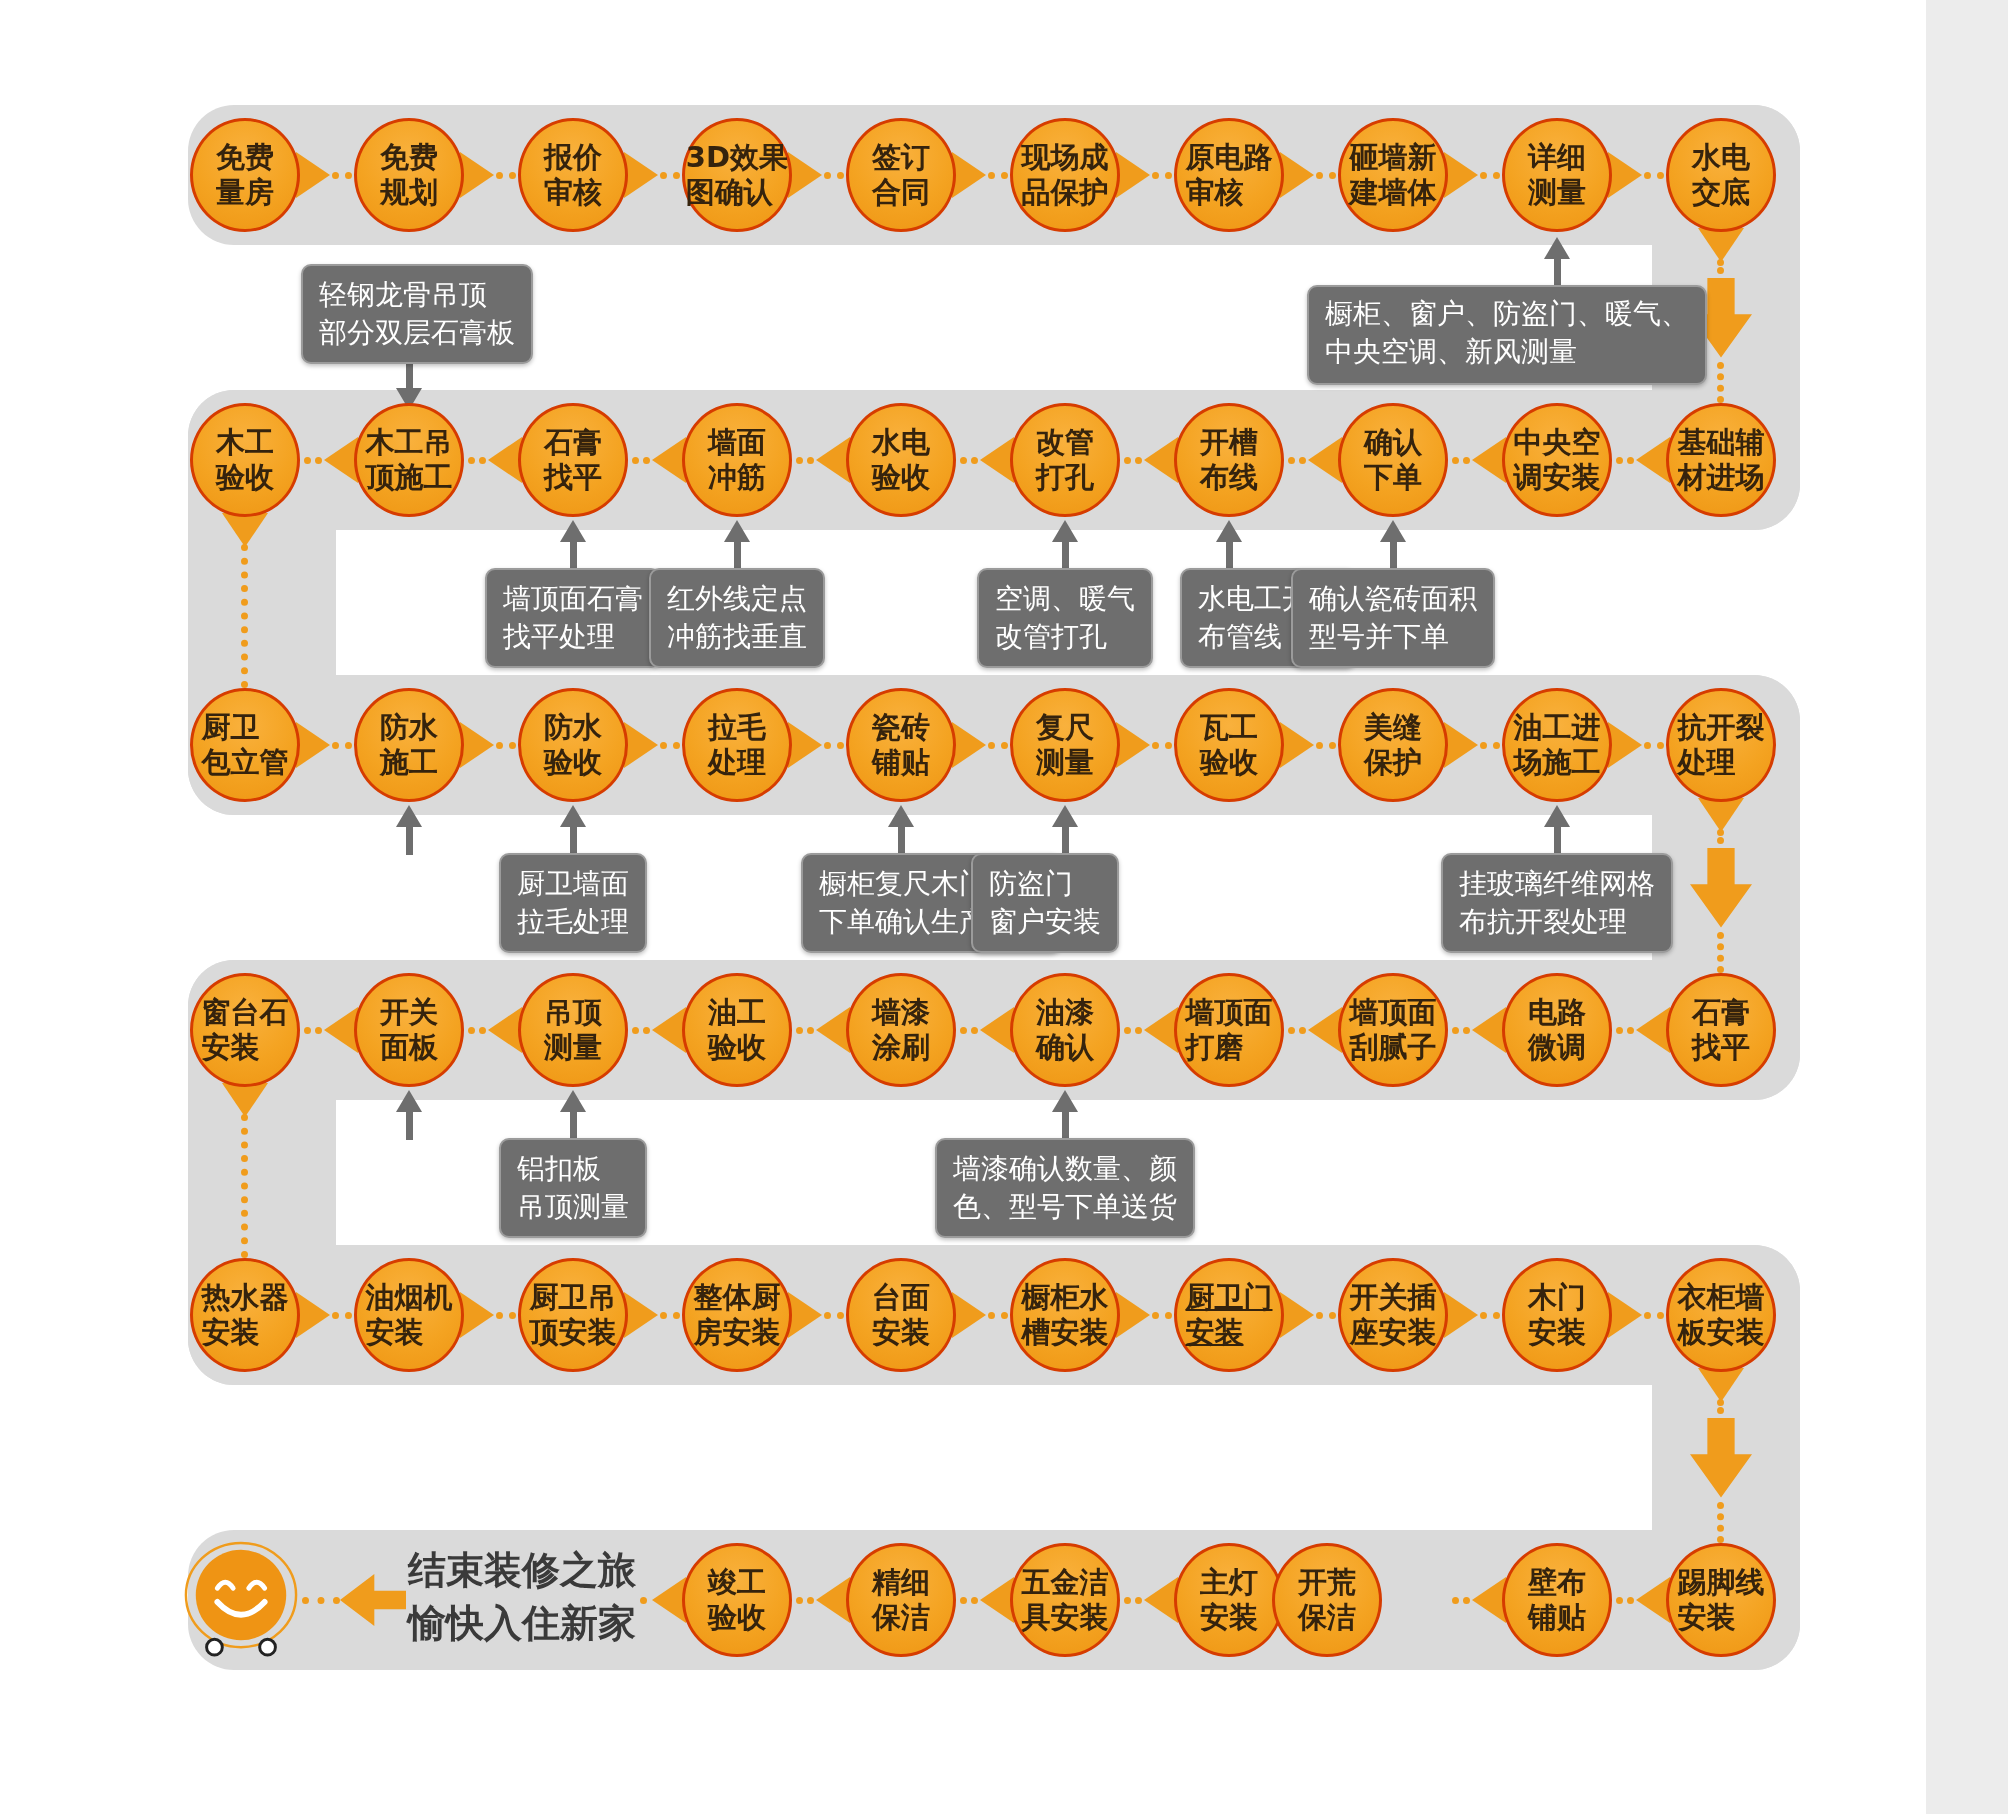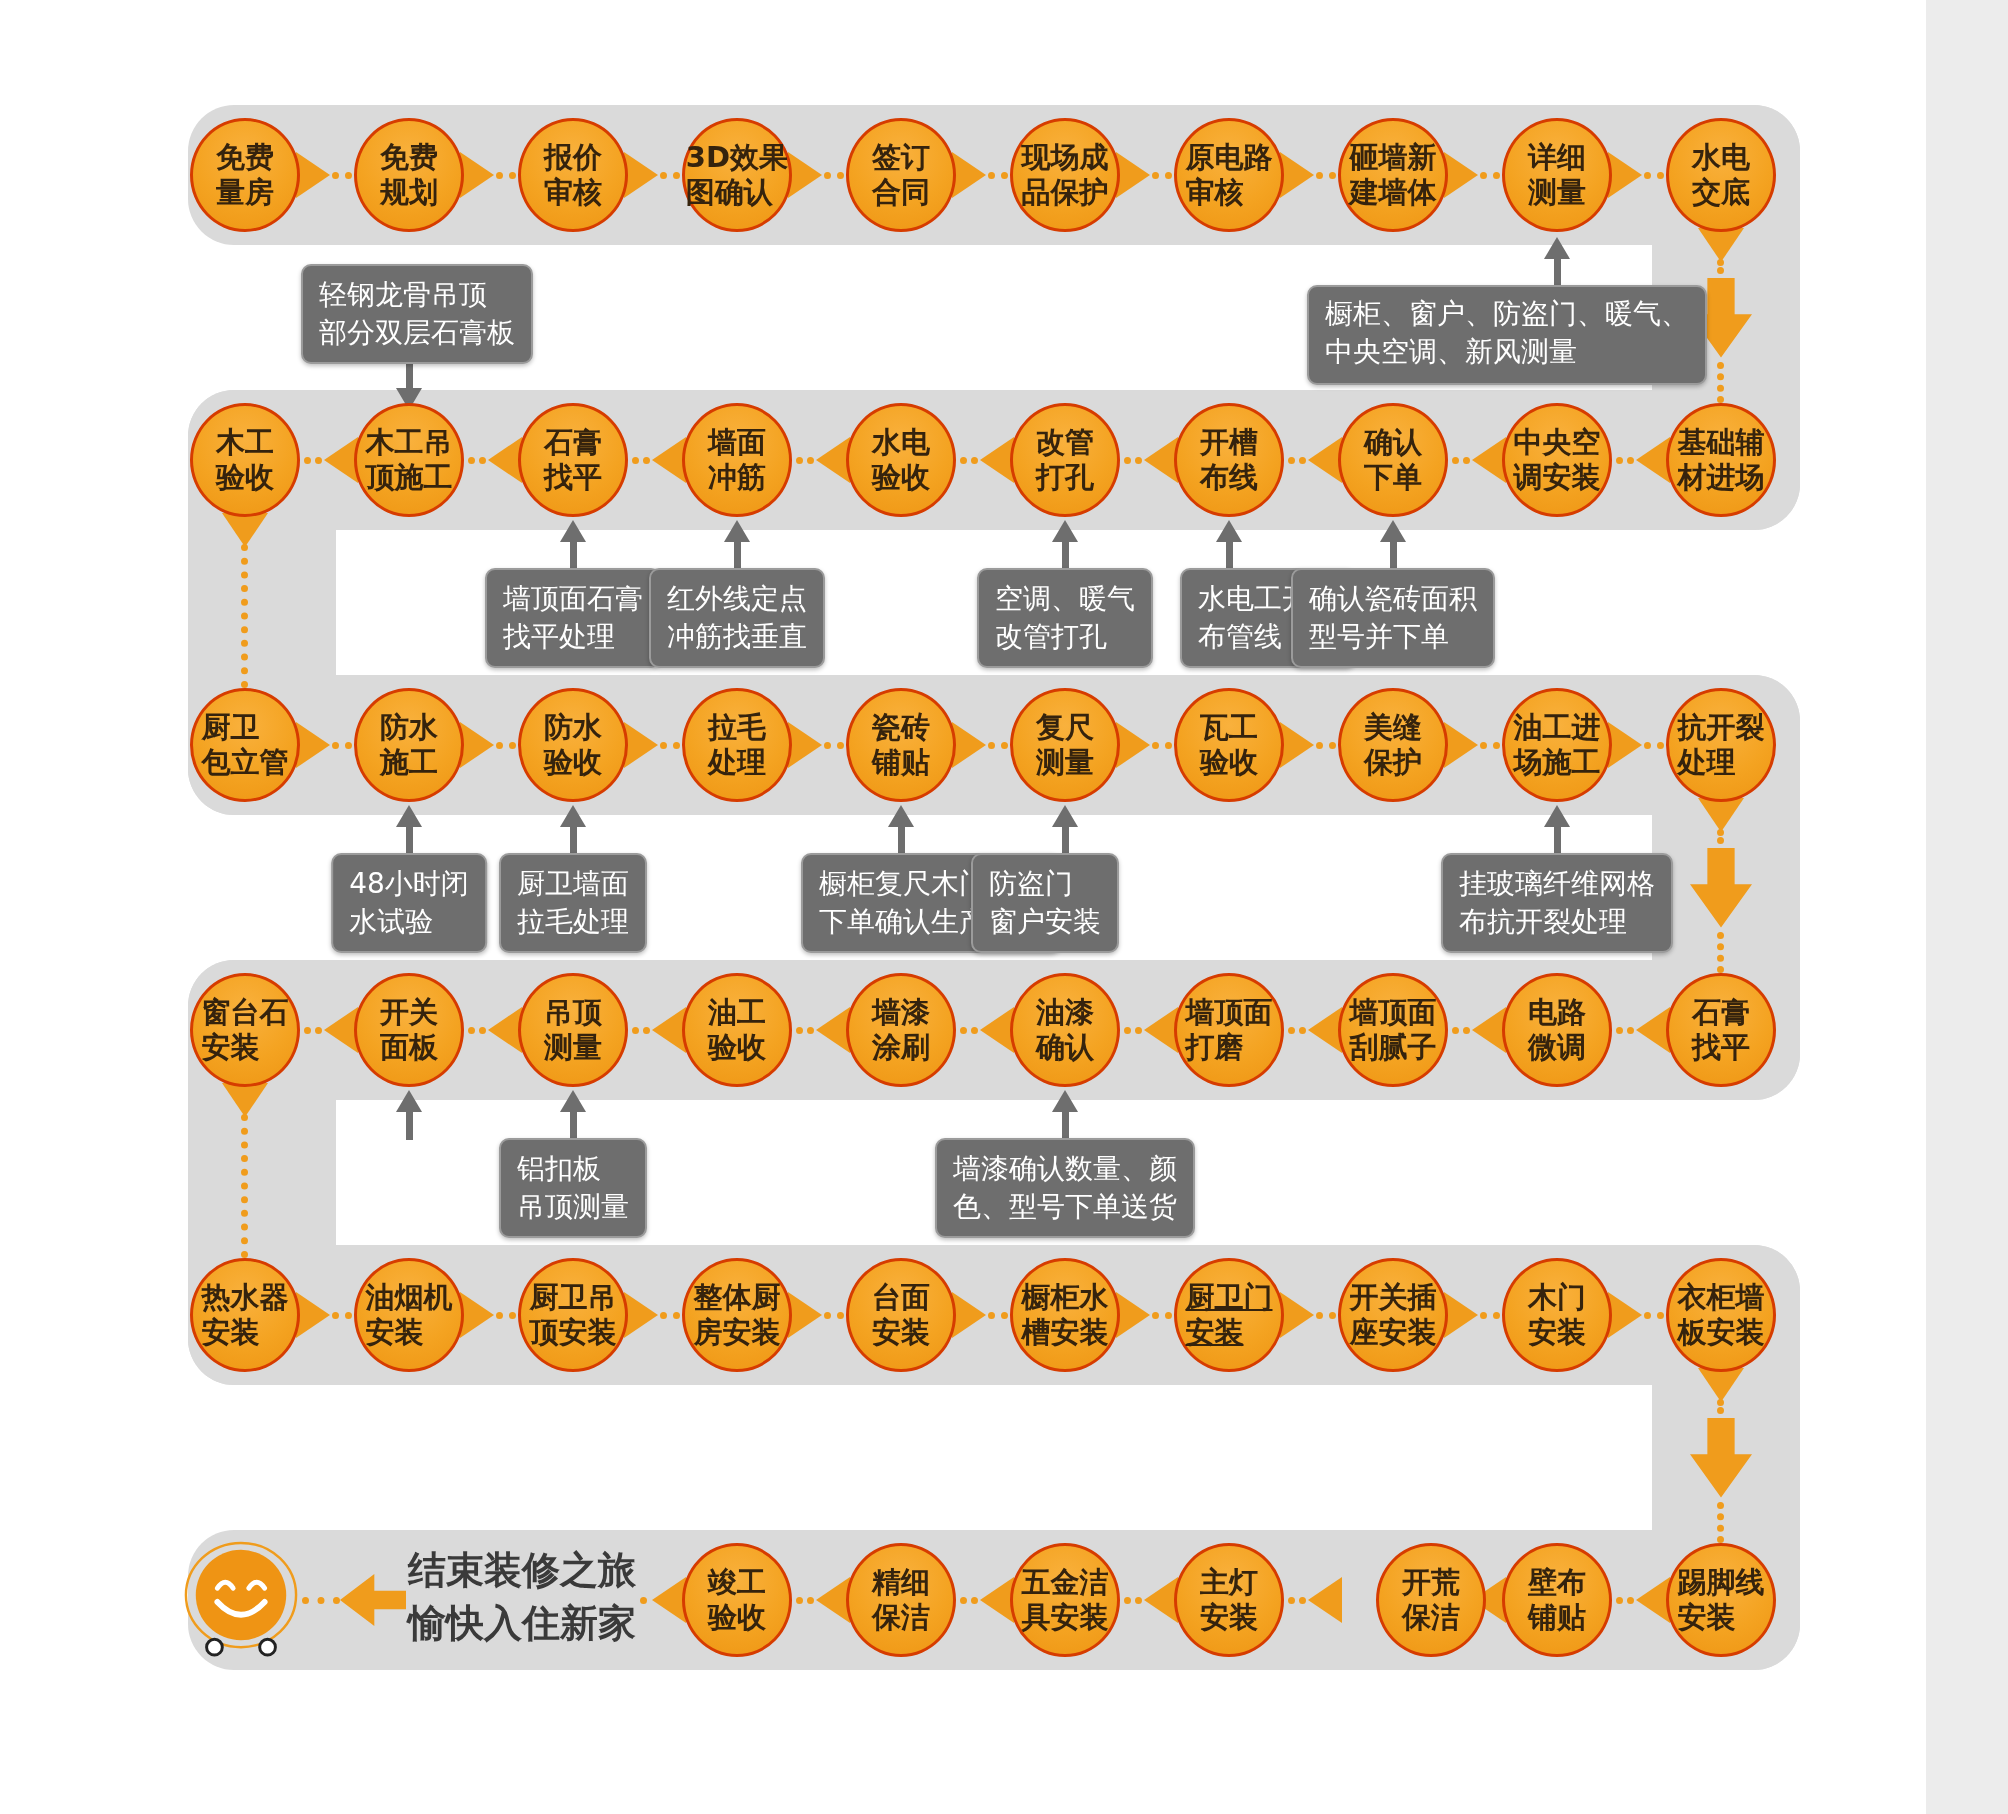--- a/index.html
+++ b/index.html
@@ -277,21 +277,21 @@
     <div class="cone l" style="left: 816px; top: 1577px;"></div>
     <div class="hdots" style="left: 796px; top: 1597px; width: 18px;"></div>
     <div class="circle" style="left: 1010px; top: 1543px;">五金洁
 具安装</div>
     <div class="cone l" style="left: 980px; top: 1577px;"></div>
     <div class="hdots" style="left: 960px; top: 1597px; width: 18px;"></div>
     <div class="circle" style="left: 1174px; top: 1543px;">主灯
 安装</div>
     <div class="cone l" style="left: 1144px; top: 1577px;"></div>
     <div class="hdots" style="left: 1124px; top: 1597px; width: 18px;"></div>
-    <div class="circle" style="left: 1376px; top: 1543px;">开荒
+    <div class="circle" style="left: 1272px; top: 1543px;">开荒
 保洁</div>
     <div class="cone l" style="left: 1308px; top: 1577px;"></div>
     <div class="hdots" style="left: 1288px; top: 1597px; width: 18px;"></div>
     <div class="circle" style="left: 1502px; top: 1543px;">壁布
 铺贴</div>
     <div class="cone l" style="left: 1472px; top: 1577px;"></div>
     <div class="hdots" style="left: 1452px; top: 1597px; width: 18px;"></div>
     <div class="circle" style="left: 1666px; top: 1543px;">踢脚线
 安装</div>
     <div class="cone l" style="left: 1636px; top: 1577px;"></div>
@@ -319,22 +319,20 @@
     <div class="chead up" style="left: 1216px; top: 520px;"></div>
     <div class="cstem" style="left: 1226px; top: 538px; height: 32px;"></div>
     <div class="callout" style="left: 1268px; top: 568px;">水电工开槽
 布管线</div>
     <div class="chead up" style="left: 1380px; top: 520px;"></div>
     <div class="cstem" style="left: 1390px; top: 538px; height: 32px;"></div>
     <div class="callout" style="left: 1393px; top: 568px;">确认瓷砖面积
 型号并下单</div>
     <div class="chead up" style="left: 396px; top: 805px;"></div>
     <div class="cstem" style="left: 406px; top: 823px; height: 32px;"></div>
-    <div class="callout" style="left: 409px; top: 853px;">48小时闭
-水试验</div>
     <div class="chead up" style="left: 560px; top: 805px;"></div>
     <div class="cstem" style="left: 570px; top: 823px; height: 32px;"></div>
     <div class="callout" style="left: 573px; top: 853px;">厨卫墙面
 拉毛处理</div>
     <div class="chead up" style="left: 888px; top: 805px;"></div>
     <div class="cstem" style="left: 898px; top: 823px; height: 32px;"></div>
     <div class="callout" style="left: 931px; top: 853px;">橱柜复尺木门测量
 下单确认生产</div>
     <div class="chead up" style="left: 1052px; top: 805px;"></div>
     <div class="cstem" style="left: 1062px; top: 823px; height: 32px;"></div>

